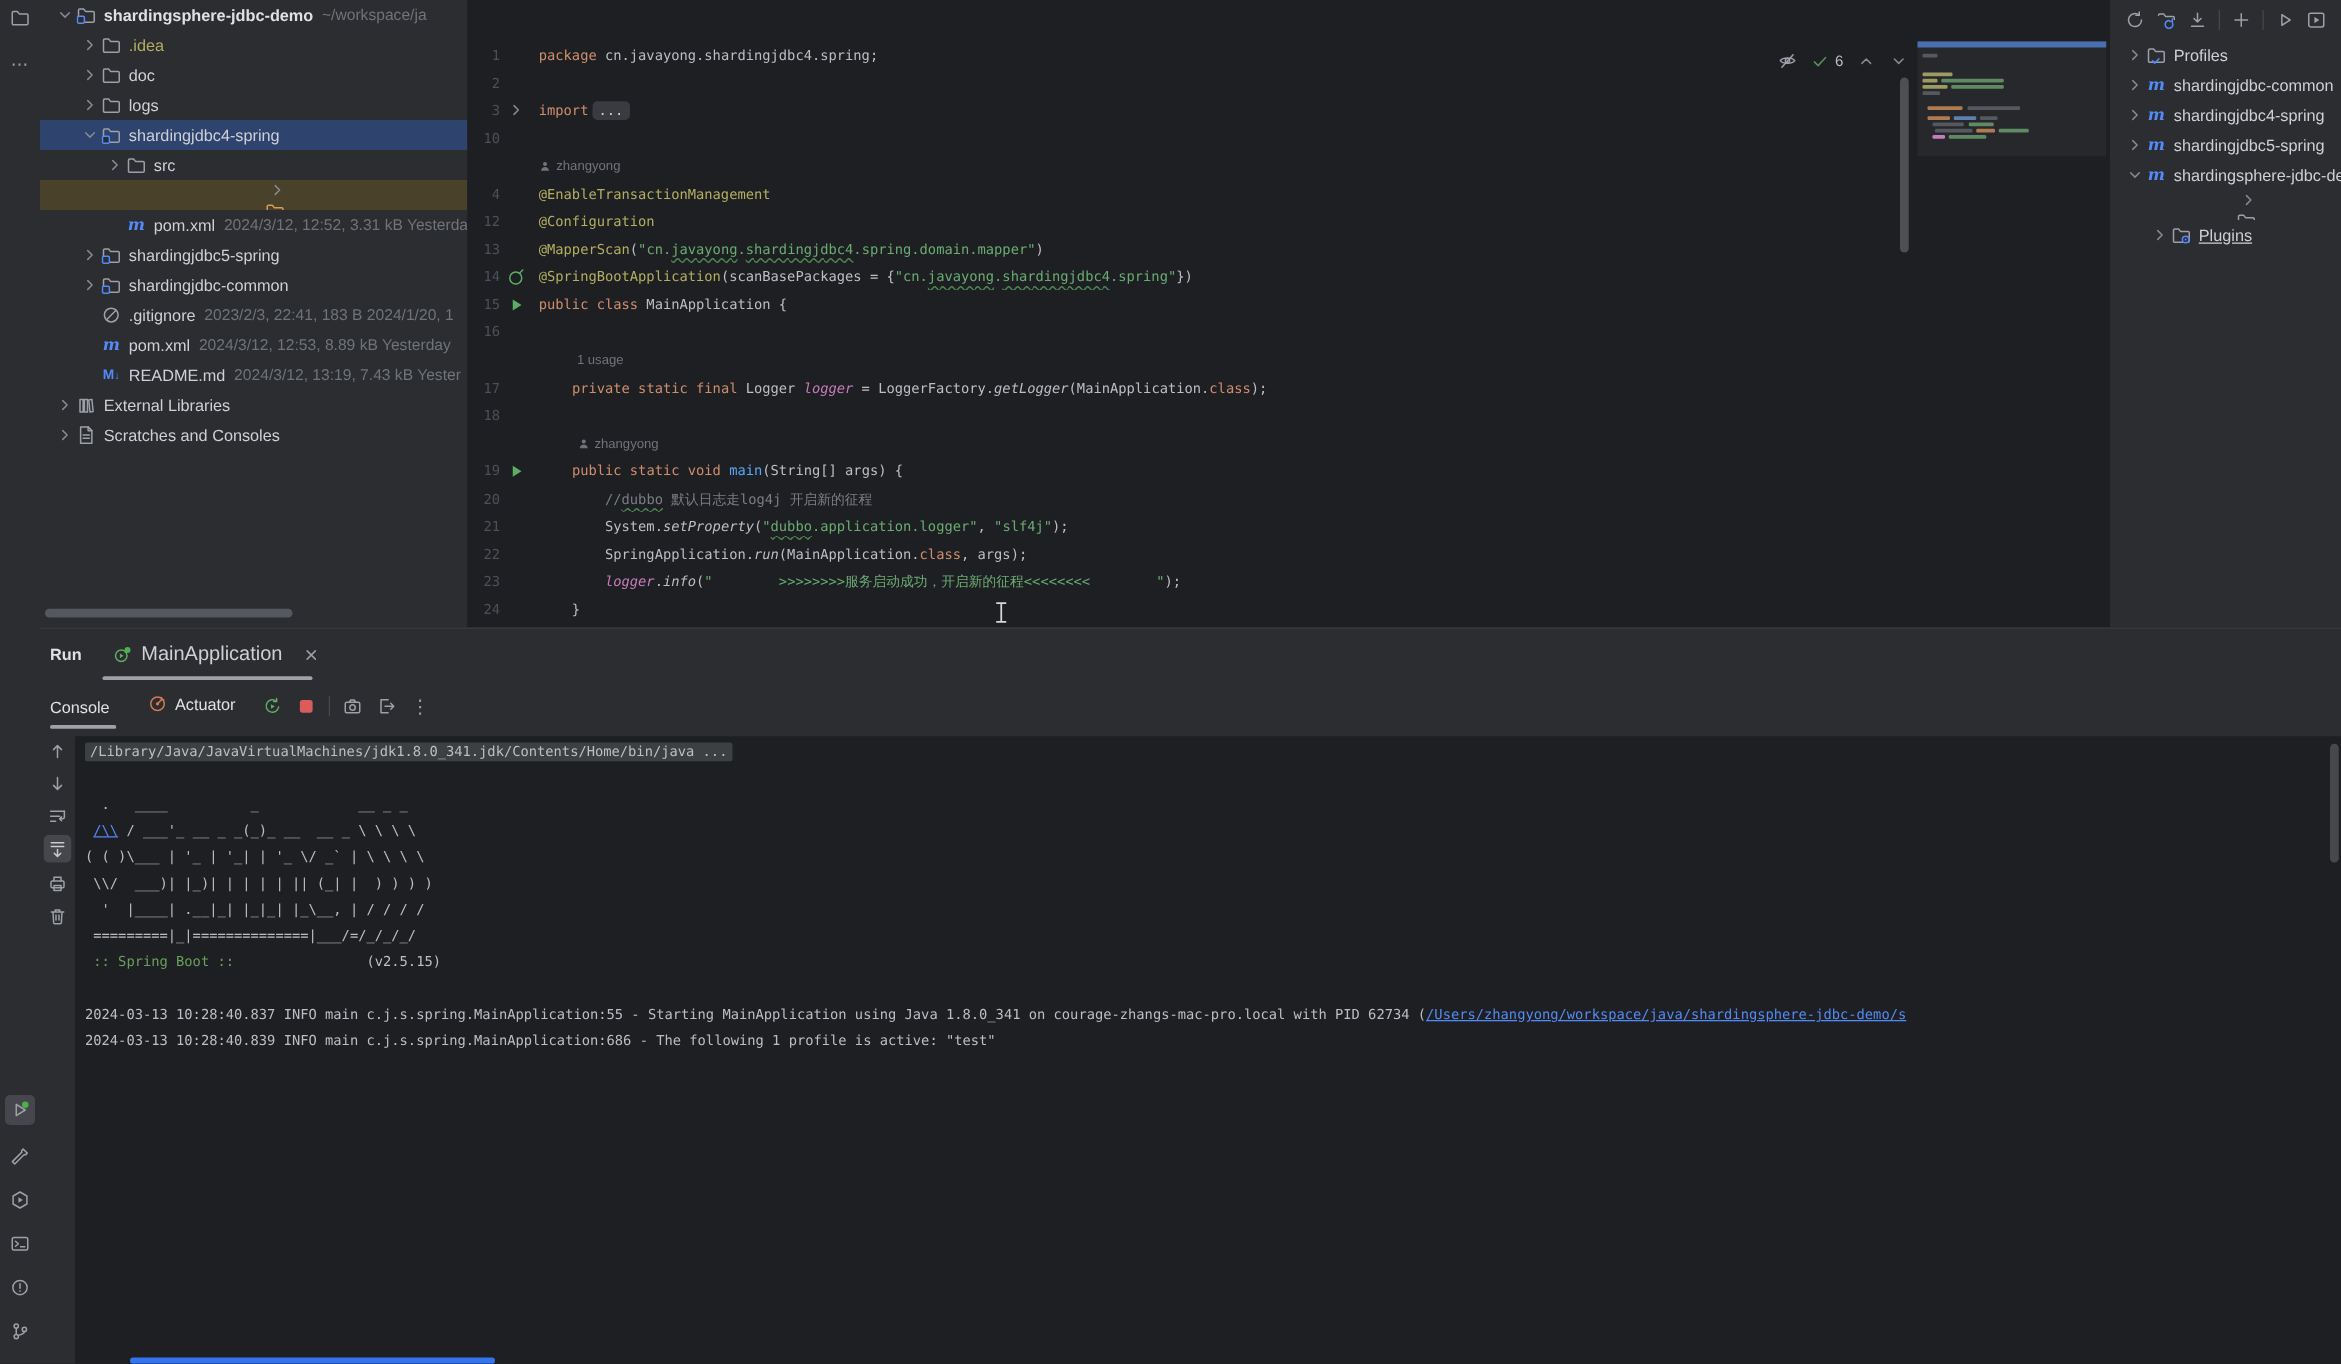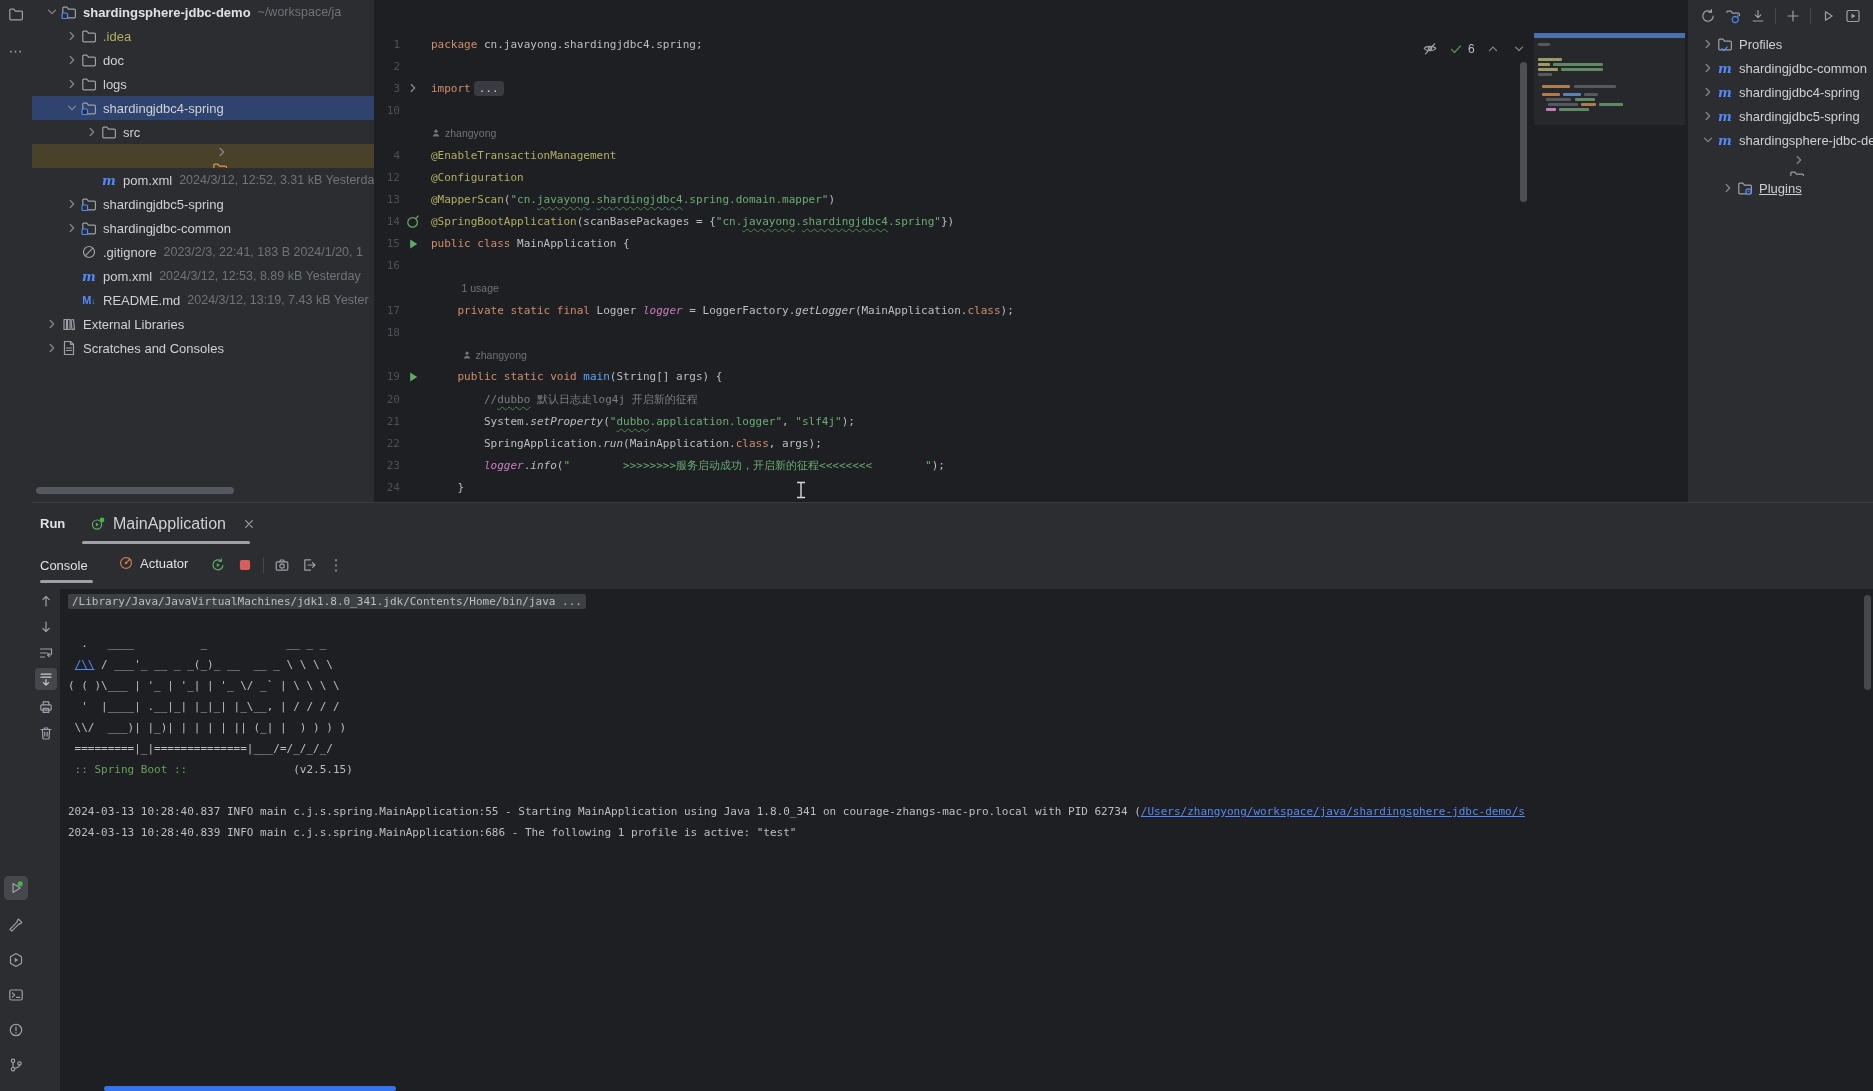--- a/index.html
+++ b/index.html
@@ -667,22 +667,22 @@
       </svg>
     </span>
 
   <div id="console-area">
     <div id="console-lines">
         <div class="krow"><span class="tk-cmd">/Library/Java/JavaVirtualMachines/jdk1.8.0_341.jdk/Contents/Home/bin/java ...</span></div>
         <div class="krow"></div>
         <div class="krow"><span class="tk-plain">  .   ____          _            __ _ _</span></div>
         <div class="krow"><span class="tk-plain"> </span><span class="tk-link">/\\</span><span class="tk-plain"> / ___'_ __ _ _(_)_ __  __ _ \ \ \ \</span></div>
         <div class="krow"><span class="tk-plain">( ( )\___ | '_ | '_| | '_ \/ _` | \ \ \ \</span></div>
+        <div class="krow"><span class="tk-plain"> \\/  ___)| |_)| | | | | || (_| |  ) ) ) )</span></div>
         <div class="krow"><span class="tk-plain">  '  |____| .__|_| |_|_| |_\__, | / / / /</span></div>
-        <div class="krow"><span class="tk-plain"> \\/  ___)| |_)| | | | | || (_| |  ) ) ) )</span></div>
         <div class="krow"><span class="tk-plain"> =========|_|==============|___/=/_/_/_/</span></div>
         <div class="krow"><span class="tk-green"> :: Spring Boot ::</span><span class="tk-plain">                (v2.5.15)</span></div>
         <div class="krow"></div>
         <div class="krow"><span class="tk-plain">2024-03-13 10:28:40.837 INFO main c.j.s.spring.MainApplication:55 - Starting MainApplication using Java 1.8.0_341 on courage-zhangs-mac-pro.local with PID 62734 (</span><span class="tk-link">/Users/zhangyong/workspace/java/shardingsphere-jdbc-demo/s</span></div>
         <div class="krow"><span class="tk-plain">2024-03-13 10:28:40.839 INFO main c.j.s.spring.MainApplication:686 - The following 1 profile is active: "test"</span></div>
       </div>
   </div>
   <div id="cscroll"></div>
 </div>
 

